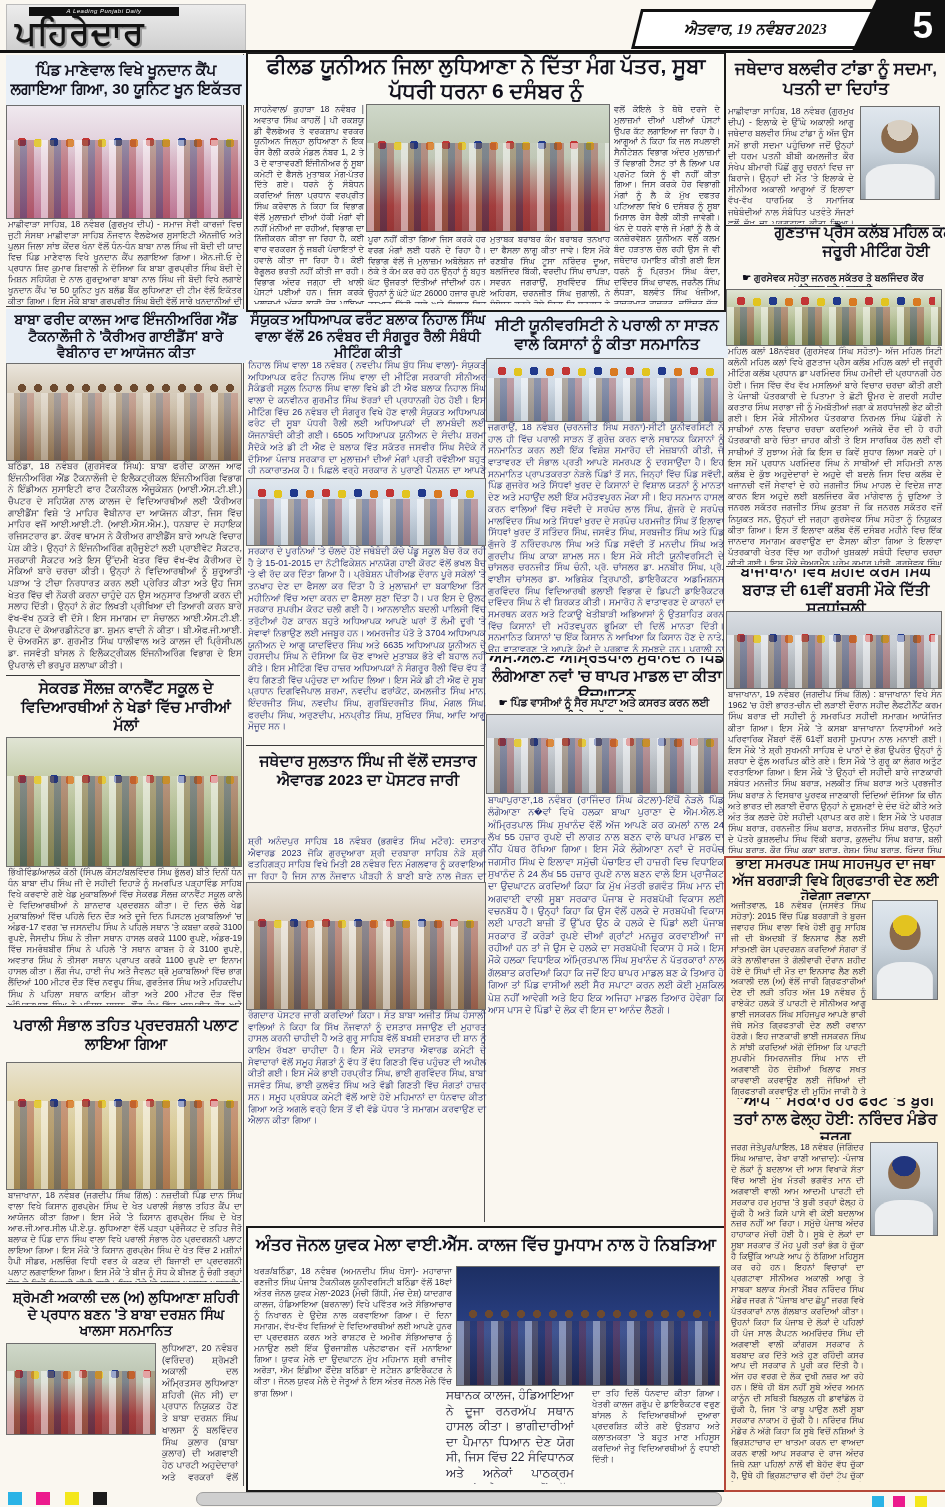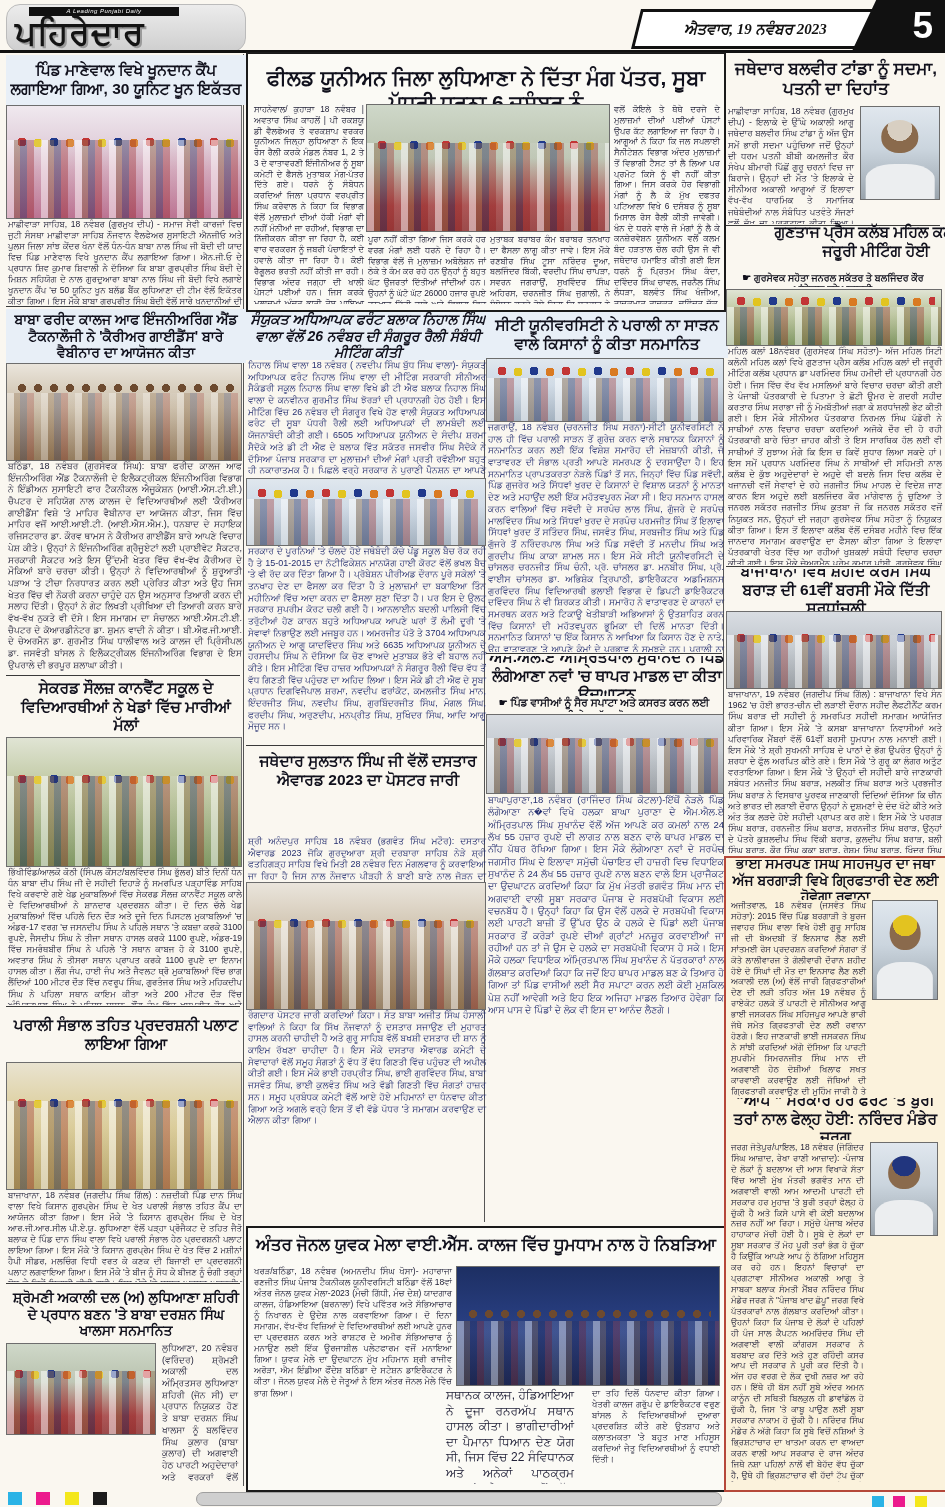--- a/index.html
+++ b/index.html
@@ -46,21 +46,21 @@
   .float-r{float:right;margin:0 0 2px 4px;}
   .float-l{float:left;margin:0 4px 2px 0;}
   .mark{width:14px;height:13px;display:inline-block;}
   .graybar{background:#cfcfcf;border:1px solid #9f9f9f;border-radius:7px;}
 </style>
 </head>
 <body>
 
 <div id="page">
 
-  <div class="abs mast-bg" style="left:6px;top:4px;width:238px;height:46px;border-radius:14px;">
+  <div class="abs mast-bg" style="left:6px;top:4px;width:238px;height:46px;">
     <div class="tagline abs" style="left:22px;top:2px;width:150px;height:9px;">A Leading Punjabi Daily</div>
     <div class="mast-title abs" style="left:8px;top:11px;width:226px;">ਪਹਿਰੇਦਾਰ</div>
   </div>
   <div class="abs date-box" style="left:636px;top:9px;width:232px;height:34px;">
     <span class="date-txt">ਐਤਵਾਰ, 19 ਨਵੰਬਰ 2023</span>
   </div>
   <div class="abs pg-blk" style="left:852px;top:0;width:93px;height:51px;">
     <span class="pg-num">5</span>
   </div>
   <div class="abs hdr-rule" style="left:0;top:50px;width:945px;height:3px;"></div>
@@ -107,32 +107,32 @@
       <div class="px-turbans"></div>
       <div class="px-people"></div>
     </div>
     <div class="bodytx" style="height:140px;">
       <span>ਲੁਧਿਆਣਾ, 20 ਨਵੰਬਰ (ਵਰਿੰਦਰ) ਸ਼੍ਰੋਮਣੀ ਅਕਾਲੀ ਦਲ ਅੰਮ੍ਰਿਤਸਰ ਲੁਧਿਆਣਾ ਸ਼ਹਿਰੀ (ਜੋਨ ਸੀ) ਦਾ ਪ੍ਰਧਾਨ ਨਿਯੁਕਤ ਹੋਣ ਤੇ ਬਾਬਾ ਦਰਸ਼ਨ ਸਿੰਘ ਖਾਲਸਾ ਨੂੰ ਬਲਵਿੰਦਰ ਸਿੰਘ ਕੁਲਾਰ</span>
       <span>(ਬਾਬਾ ਕੁਲਾਰ) ਦੀ ਅਗਵਾਈ ਹੇਠ ਪਾਰਟੀ ਅਹੁਦੇਦਾਰਾਂ ਅਤੇ ਵਰਕਰਾਂ ਵੱਲੋਂ ਸਨਮਾਨਿਤ ਕਰਦੇ ਹੋਏ ਮੂੰਹ ਮਿੱਠਾ ਕਰਵਾਇਆ ਗਿਆ। ਇਸ ਮੌਕੇ ਤੇ ਬਾਬਾ ਕੁਲਾਰ ਨੇ ਕਿਹਾ ਕਿ ਪਾਰਟੀ ਪ੍ਰਧਾਨ ਅਤੇ ਮੈਂਬਰ ਲੋਕ ਸਭਾ ਸ. ਸਿਮਰਨ ਸਿੰਘ ਮਾਨ ਪੰਥ ਲਈ ਵੱਟ ਕੇ ਖਜ਼ਨ ਵਾਲੇ ਮਿਹਨਤੀ ਵਰਕਰਾਂ ਨੂੰ ਪੂਰਾ ਮਾਨ ਸਤਿਕਾਰ ਦਿੰਦੇ ਹਨ ਅਤੇ ਪੰਥ ਦੇ ਨਾਮ ਤੇ ਠੱਗੀਆਂ ਮਾਰਨ ਵਾਲਿਆਂ ਨੂੰ ਬਾਹਰ ਦਾ ਰਸਤਾ ਵੀ ਵਿਖਾ ਦਿੰਦੇ ਹਨ। ਇਸ ਮੌਕੇ ਤੇ ਬਾਬਾ ਦਰਸ਼ਨ ਸਿੰਘ ਖਾਲਸਾ ਨੇ ਪਾਰਟੀ ਹਾਈ ਕਮਾਂਡ ਦਾ ਧੰਨਵਾਦ ਕਰਦੇ ਹੋਏ ਕਿਹਾ ਕਿ ਮੈਨੂੰ ਜਿਹੜੀ ਵੀ ਡਿਊਟੀ ਲਗਾਈ ਜਾਵੇਗੀ ਉਸ ਨੂੰ ਮੈਂ ਤਨਦੇਹੀ ਨਾਲ ਨਿਭਾਵਾਂਗਾ। ਇਸ ਮੌਕੇ ਤੇ ਉਕਤ ਆਗੂਆਂ ਤੋਂ ਇਲਾਵਾ ਪਰਮਜੀਤ ਸਿੰਘ ਔਝੜਵਾਲ, ਸੁਮੇਦਾ ਸਿੰਘ ਖਾਲਸਾ, ਜਸਵਿੰਦਰ ਸਿੰਘ ਅਠਵਾਲ, ਮਨਵੀਰ ਸਿੰਘ ਫੂੰਗੜੀ, ਧਜਧਾਲ ਸਿੰਘ ਤੇ ਹੋਰ ਪੰਤਵੰਤੇ ਸੱਜਣ ਹਾਜ਼ਰ ਸਨ।</span>
     </div>
   </div>
 
   <div class="abs boxed" style="left:246px;top:52px;width:476px;height:256px;background:#fbfaf5;">
-    <div class="art-head h22 hd-plain" style="height:46px;margin:12px 2px;">ਫੀਲਡ ਯੂਨੀਅਨ ਜਿਲਾ ਲੁਧਿਆਣਾ ਨੇ ਦਿੱਤਾ ਮੰਗ ਪੱਤਰ, ਸੂਬਾ ਪੱਧਰੀ ਧਰਨਾ 6 ਦਸੰਬਰ ਨੂੰ</div>
+    <div class="art-head h22 hd-plain" style="height:46px;margin:0 2px;">ਫੀਲਡ ਯੂਨੀਅਨ ਜਿਲਾ ਲੁਧਿਆਣਾ ਨੇ ਦਿੱਤਾ ਮੰਗ ਪੱਤਰ, ਸੂਬਾ ਪੱਧਰੀ ਧਰਨਾ 6 ਦਸੰਬਰ ਨੂੰ</div>
     <div class="abs bodytx" style="left:4px;top:50px;width:110px;height:200px;font-size:8.3px;">ਸਾਹਨੇਵਾਲ/ ਕੁਹਾੜਾ 18 ਨਵੰਬਰ | ਅਵਤਾਰ ਸਿੰਘ ਕਾਹਲੋਂ | ਪੀ ਰਕਸ਼ਯੂ ਡੀ ਵੈਲਫੇਅਰ ਤੇ ਵਰਕਸ਼ਾਪ ਵਰਕਰ ਯੂਨੀਅਨ ਜਿਲ੍ਹਾ ਲੁਧਿਆਣਾ ਨੇ ਇਕ ਰੋਸ ਰੈਲੀ ਕਰਕੇ ਮੰਡਲ ਨੰਬਰ 1, 2 ਤੇ 3 ਦੇ ਵਾਤਾਵਰਣੀ ਇੰਜੀਨੀਅਰ ਨੂੰ ਸੂਬਾ ਕਮੇਟੀ ਦੇ ਫੈਸਲੇ ਮੁਤਾਬਕ ਮੰਗ-ਪੱਤਰ ਦਿੱਤੇ ਗਏ। ਧਰਨੇ ਨੂੰ ਸੰਬੋਧਨ ਕਰਦਿਆਂ ਜਿਲਾ ਪ੍ਰਧਾਨ ਵਰਪ੍ਰੀਤ ਸਿੰਘ ਕਰੋਵਾਲ ਨੇ ਕਿਹਾ ਕਿ ਵਿਭਾਗ ਵੱਲੋਂ ਮੁਲਾਜ਼ਮਾਂ ਦੀਆਂ ਹੱਕੀ ਮੰਗਾਂ ਵੀ ਨਹੀਂ ਮੰਨੀਆਂ ਜਾ ਰਹੀਆਂ, ਵਿਭਾਗ ਦਾ ਨਿੱਜੀਕਰਨ ਕੀਤਾ ਜਾ ਰਿਹਾ ਹੈ, ਕਈ ਵਾਰ ਵਰਕਰਸ ਨੂੰ ਜਬਰੀ ਪੰਚਾਇਤਾਂ ਦੇ ਹਵਾਲੇ ਕੀਤਾ ਜਾ ਰਿਹਾ ਹੈ। ਕੋਈ ਰੈਗੂਲਰ ਭਰਤੀ ਨਹੀਂ ਕੀਤੀ ਜਾ ਰਹੀ। ਵਿਭਾਗ ਅੰਦਰ ਜਗ੍ਹਾ ਦੀ ਖਾਲੀ ਪੋਸਟਾਂ ਪਈਆਂ ਹਨ। ਜਿਸ ਕਰਕੇ ਮੁਲਾਜ਼ਮਾਂ ਅੰਦਰ ਭਾਰੀ ਰੋਸ ਪਾਇਆ ਜਾ ਰਿਹਾ ਹੈ। ਧਰਨੇ ਨੂੰ ਸੰਬੋਧਨ ਕਰਦਿਆਂ ਜਿਲਾ ਸਕੱਤਰ ਸਿਕੰਦਰ ਸਿੰਘ ਫੁੱਟਾ, ਸੀਨੀਅਰ ਆਗੂ ਕਰਜੀਤ ਸਿੰਘ ਸਮਰਾਲਾ, ਅਡੋਰ ਲੁਧਿਆਣਾ, ਨਿਰਵੈਲ ਸਿੰਘ ਸੰਧਰ, ਕਰਮਜੀਤ ਸਿੰਘ ਖੰਨਾ ਨੇ ਕਿਹਾ ਮੰਗੂਦਾ ਸਰਕਾਰ ਵੱਲੋਂ ਜੋ ਮੁਲਾਜ਼ਮਾਂ ਨਾਲ ਵਾਅਦੇ ਕੀਤੇ ਸਨ ਉਨ੍ਹਾਂ ਨੂੰ ਵੀ</div>
     <div class="abs photo bg-rally" style="left:118px;top:50px;width:242px;height:126px;">
       <div class="px-turbans"></div>
       <div class="px-people"></div>
     </div>
     <div class="abs bodytx" style="left:118px;top:180px;width:118px;height:70px;font-size:8.3px;">ਪੂਰਾ ਨਹੀਂ ਕੀਤਾ ਗਿਆ ਜਿਸ ਕਰਕੇ ਹਰ ਵਰਗ ਮੰਗਾਂ ਲਈ ਧਰਨੇ ਦੇ ਰਿਹਾ ਹੈ। ਵਿਭਾਗ ਵੱਲੋਂ ਜੋ ਮੁਲਾਜ਼ਮ ਅਬੋਲੇਸ਼ਨ ਜਾਂ ਠੇਕੇ ਤੇ ਕੰਮ ਕਰ ਰਹੇ ਹਨ ਉਨ੍ਹਾਂ ਨੂੰ ਬਹੁਤ ਘੱਟ ਉਜਰਤਾਂ ਦਿੱਤੀਆਂ ਜਾਂਦੀਆਂ ਹਨ। ਉਹਨਾਂ ਨੂੰ ਘੱਟੋ ਘੱਟ 26000 ਹਜਾਰ ਰੁਪਏ ਤਨਖਾਹ ਦਿੱਤੀ ਜਾਵੇ ਅਤੇ ਵਿਭਾਗ ਵਿਚ ਲਿਆ ਕੇ ਰੈਗੂਲਰ ਕੀਤਾ ਜਾਵੇ। ਜਦੋਂ ਤੱਕ ਰੈਗੂਲਰ ਨਹੀਂ ਕੀਤਾ ਜਾਂਦਾ ਉਦੋਂ ਤੱਕ ਮਾਨਯੋਗ ਸੁਪਰੀਮ ਕੋਰਟ ਦੇ ਫੈਸਲੇ</div>
     <div class="abs bodytx" style="left:240px;top:180px;width:120px;height:70px;font-size:8.3px;">ਮੁਤਾਬਕ ਬਰਾਬਰ ਕੰਮ ਬਰਾਬਰ ਤਨਖਾਹ ਦਾ ਫੈਸਲਾ ਲਾਗੂ ਕੀਤਾ ਜਾਵੇ। ਇਸ ਮੌਕੇ ਰਣਬੀਰ ਸਿੰਘ ਟੂਸਾ ਨਰਿੰਦਰ ਦੂਆ, ਬਲਜਿੰਦਰ ਬਿੱਕੀ, ਵਰਦੀਪ ਸਿੰਘ ਚਾਪੜਾ, ਸਵਰਨ ਜਗਰਾਉਂ, ਸੁਖਵਿੰਦਰ ਸਿੰਘ ਅਹਿਰਸ, ਚਰਨਜੀਤ ਸਿੰਘ ਜੁਗਾਲੀ, ਨੇ ਸੰਬੋਧਨ ਕਰਦੇ ਹੋਏ ਕਿਹਾ ਕਿ ਸਰਕਾਰ ਨੇ ਕੋਈ ਵੀ ਡੀ.ਏ. ਦੀ ਕਿਸ਼ਤ ਜਾਰੀ ਨਹੀਂ ਕੀਤੀ ਅਤੇ ਪੇ.ਕਮਿਸ਼ਨ ਦਾ ਬਕਾਇਆ ਦੇਣ ਦੇ ਬਾਰੇ ਵੀ ਨਹੀਂ ਕਿਹਾ, ਜਲ ਸਪਲਾਈ ਵਿਭਾਗ</div>
     <div class="abs bodytx" style="left:364px;top:50px;width:106px;height:200px;font-size:8.3px;">ਵਲੋਂ ਕੋਇਲੇ ਤੇ ਥੋਥੇ ਦਰਜੇ ਦੇ ਮੁਲਾਜ਼ਮਾਂ ਦੀਆਂ ਪਈਆਂ ਪੋਸਟਾਂ ਉਪਰ ਕੱਟ ਲਗਾਇਆ ਜਾ ਰਿਹਾ ਹੈ। ਆਗੂਆਂ ਨੇ ਕਿਹਾ ਕਿ ਜਲ ਸਪਲਾਈ ਸੈਨੀਟੇਸ਼ਨ ਵਿਭਾਗ ਅੰਦਰ ਮੁਲਾਜ਼ਮਾਂ ਤੋਂ ਵਿਭਾਗੀ ਟੈਸਟ ਤਾਂ ਲੈ ਲਿਆ ਪਰ ਪ੍ਰਮੋਟ ਕਿਸੇ ਨੂੰ ਵੀ ਨਹੀਂ ਕੀਤਾ ਗਿਆ। ਜਿਸ ਕਰਕੇ ਹੋਰ ਵਿਭਾਗੀ ਮੰਗਾਂ ਨੂੰ ਲੈ ਕੇ ਮੁੱਖ ਦਫਤਰ ਪਟਿਆਲਾ ਵਿਖੇ 6 ਦਸੰਬਰ ਨੂੰ ਸੂਬਾ ਮਿਸਾਲ ਰੋਸ ਰੈਲੀ ਕੀਤੀ ਜਾਵੇਗੀ। ਖੰਨ ਦੇ ਧਰਨੇ ਵਾਲੇ ਜੋ ਮੰਗਾਂ ਨੂੰ ਲੈ ਕੇ ਕਨਜ਼ੇਰਵੇਸ਼ਨ ਯੂਨੀਅਨ ਵਲੋਂ ਕਲਮ ਬੰਦ ਹੜਤਾਲ ਚੱਲ ਰਹੀ ਉਸ ਜੋ ਵੀ ਜਥੇਦਾਰ ਹਮਾਇਤ ਕੀਤੀ ਗਈ ਇਸ ਧਰਨੇ ਨੂੰ ਪ੍ਰਿਤਮ ਸਿੰਘ ਕੰਦਾ, ਦਵਿੰਦਰ ਸਿੰਘ ਚਾਵਲ, ਜਰਨੈਲ ਸਿੰਘ ਲੰਧੜਾ, ਬਲਵੰਤ ਸਿੰਘ ਖੰਜੀਆ, ਰਾਜਕੁਮਾਰ ਰਾਜਕਰੂ, ਦਵਿੰਦਰ ਚੱਕ, ਪਰਮਜੀਤ ਸਿੰਘ, ਸੁਖਵਿੰਦਰ ਖੁਥੀ, ਹਰਦੇਵ ਸਿੰਘ ਦੋਰਾਹਾ, ਗੁਰਪ੍ਰਤਾਪ ਸਿੰਘ, ਰੌਹਤਕੁਮਾਰ, ਬਾਗੂੰ, ਹਰਜਿੰਦਰ ਸਿੰਘ, ਬਲਕੌਰ ਟਰਮੀ, ਮੂਲ ਚੰਦ ਰਾਏਕੋਟ, ਬਗਾਦਰ ਸਿੰਘ, ਨੇ ਵੀ ਸੰਬੋਧਨ ਕੀਤਾ।</div>
   </div>
 
-  <div class="abs art-head h15" style="left:246px;top:312px;width:238px;height:46px;font-style:italic;">ਸੰਯੁਕਤ ਅਧਿਆਪਕ ਫਰੰਟ ਬਲਾਕ ਨਿਹਾਲ ਸਿੰਘ ਵਾਲਾ ਵੱਲੋਂ 26 ਨਵੰਬਰ ਦੀ ਸੰਗਰੂਰ ਰੈਲੀ ਸੰਬੰਧੀ ਮੀਟਿੰਗ ਕੀਤੀ</div>
+  <div class="abs art-head h15" style="left:246px;top:312px;width:238px;height:46px;">ਸੰਯੁਕਤ ਅਧਿਆਪਕ ਫਰੰਟ ਬਲਾਕ ਨਿਹਾਲ ਸਿੰਘ ਵਾਲਾ ਵੱਲੋਂ 26 ਨਵੰਬਰ ਦੀ ਸੰਗਰੂਰ ਰੈਲੀ ਸੰਬੰਧੀ ਮੀਟਿੰਗ ਕੀਤੀ</div>
   <div class="abs bodytx navy" style="left:246px;top:360px;width:238px;height:116px;">ਨਿਹਾਲ ਸਿੰਘ ਵਾਲਾ 18 ਨਵੰਬਰ ( ਨਵਦੀਪ ਸਿੰਘ ਬੁੱਧ ਸਿੰਘ ਵਾਲਾ)- ਸੰਯੁਕਤ ਅਧਿਆਪਕ ਫਰੰਟ ਨਿਹਾਲ ਸਿੰਘ ਵਾਲਾ ਦੀ ਮੀਟਿੰਗ ਸਰਕਾਰੀ ਸੀਨੀਅਰ ਸੈਕੰਡਰੀ ਸਕੂਲ ਨਿਹਾਲ ਸਿੰਘ ਵਾਲਾ ਵਿਖੇ ਡੀ ਟੀ ਐਫ ਬਲਾਕ ਨਿਹਾਲ ਸਿੰਘ ਵਾਲਾ ਦੇ ਕਨਵੀਨਰ ਗੁਰਮੀਤ ਸਿੰਘ ਝੋਰੜਾਂ ਦੀ ਪ੍ਰਧਾਨਗੀ ਹੇਠ ਹੋਈ। ਇਸ ਮੀਟਿੰਗ ਵਿੱਚ 26 ਨਵੰਬਰ ਦੀ ਸੰਗਰੂਰ ਵਿਖੇ ਹੋਣ ਵਾਲੀ ਸੰਯੁਕਤ ਅਧਿਆਪਕ ਫਰੰਟ ਦੀ ਸੂਬਾ ਪੱਧਰੀ ਰੈਲੀ ਲਈ ਅਧਿਆਪਕਾਂ ਦੀ ਲਾਮਬੰਦੀ ਲਈ ਯੋਜਨਾਬੰਦੀ ਕੀਤੀ ਗਈ। 6505 ਅਧਿਆਪਕ ਯੂਨੀਅਨ ਦੇ ਸੰਦੀਪ ਸ਼ਰਮਾ ਸੈਦੋਕੇ ਅਤੇ ਡੀ ਟੀ ਐਫ ਦੇ ਬਲਾਕ ਵਿੱਤ ਸਕੱਤਰ ਜਸਵੀਰ ਸਿੰਘ ਸੈਦੋਕੇ ਨੇ ਦੱਸਿਆ ਪੰਜਾਬ ਸਰਕਾਰ ਦਾ ਮੁਲਾਜ਼ਮਾਂ ਦੀਆਂ ਮੰਗਾਂ ਪ੍ਰਤੀ ਰਵੱਈਆ ਬਹੁਤ ਹੀ ਨਕਾਰਾਤਮਕ ਹੈ। ਪਿਛਲੇ ਵਰ੍ਹੇ ਸਰਕਾਰ ਨੇ ਪੁਰਾਣੀ ਪੈਨਸ਼ਨ ਦਾ ਆਪਣੇ ਨੋਟੀਫਿਕੇਸ਼ਨ ਜਾਰੀ ਕਰਕੇ ਮੁਲਾਜ਼ਮਾਂ ਨਾਲ ਕੋਝਾ ਮਜ਼ਾਕ ਕੀਤਾ ਗਿਆ। ਸਰਕਾਰ ਵੱਲੋਂ ਅੱਜ ਤੱਕ ਪੁਰਾਣੀ ਪੈਨਸ਼ਨ ਬਹਾਲ ਨਹੀਂ ਕੀਤੀ ਗਈ। ਆਪ ਸਰਕਾਰ ਵੀ ਪੰਜਾਬ ਦੇ ਨਵੇਂ ਰੈਗੂਲਰ ਭਰਤੀ ਮੁਲਾਜ਼ਮਾਂ 'ਤੇ ਕਾਂਗਰਸ</div>
   <div class="abs photo bg-campus" style="left:246px;top:478px;width:238px;height:66px;">
     <div class="px-turbans" style="top:14%;"></div>
     <div class="px-people"></div>
   </div>
   <div class="abs bodytx navy" style="left:246px;top:546px;width:238px;height:198px;">ਸਰਕਾਰ ਦੇ ਪੂਰਨਿਆਂ 'ਤੇ ਚੱਲਦੇ ਹੋਏ ਜਥੇਬੰਦੀ ਕੱਚੇ ਪੇਂਡੂ ਸਕੂਲ ਬੈਚ ਰੋਕ ਰਹੀ ਹੈ ਤੇ 15-01-2015 ਦਾ ਨੋਟੀਫਿਕੇਸ਼ਨ ਮਾਨਯੋਗ ਹਾਈ ਕੋਰਟ ਵੱਲੋਂ ਭਖਲ ਬੈਚ 'ਤੇ ਵੀ ਰੱਦ ਕਰ ਦਿੱਤਾ ਗਿਆ ਹੈ। ਪ੍ਰੋਬੇਸ਼ਨ ਪੀਰੀਅਡ ਦੌਰਾਨ ਪੂਰੇ ਸਕੇਲਾਂ 'ਤੇ ਤਨਖਾਹ ਦੇਣ ਦਾ ਫੈਸਲਾ ਕਰ ਦਿੱਤਾ ਹੈ ਤੇ ਮੁਲਾਜ਼ਮਾਂ ਦਾ ਬਕਾਇਆ ਤਿੰਨ ਮਹੀਨਿਆਂ ਵਿੱਚ ਅਦਾ ਕਰਨ ਦਾ ਫੈਸਲਾ ਸੁਣਾ ਦਿੱਤਾ ਹੈ। ਪਰ ਇਸ ਦੇ ਉਲਟ ਸਰਕਾਰ ਸੁਪਰੀਮ ਕੋਰਟ ਚਲੀ ਗਈ ਹੈ। ਆਨਲਾਈਨ ਬਦਲੀ ਪਾਲਿਸੀ ਵਿੱਚ ਤਰੁੱਟੀਆਂ ਹੋਣ ਕਾਰਨ ਬਹੁਤੇ ਅਧਿਆਪਕ ਆਪਣੇ ਘਰਾਂ ਤੋਂ ਲੰਮੀ ਦੂਰੀ 'ਤੇ ਸੇਵਾਵਾਂ ਨਿਭਾਉਣ ਲਈ ਮਜਬੂਰ ਹਨ। ਅਮਰਜੀਤ ਪੱਤੋ ਤੇ 3704 ਅਧਿਆਪਕ ਯੂਨੀਅਨ ਦੇ ਆਗੂ ਯਾਦਵਿੰਦਰ ਸਿੰਘ ਅਤੇ 6635 ਅਧਿਆਪਕ ਯੂਨੀਅਨ ਦੇ ਹਰਸਦੀਪ ਸਿੰਘ ਨੇ ਦੱਸਿਆ ਕਿ ਚੋਣ ਵਾਅਦੇ ਮੁਤਾਬਕ ਭੱਤੇ ਵੀ ਬਹਾਲ ਨਹੀਂ ਕੀਤੇ। ਇਸ ਮੀਟਿੰਗ ਵਿੱਚ ਹਾਜ਼ਰ ਅਧਿਆਪਕਾਂ ਨੇ ਸੰਗਰੂਰ ਰੈਲੀ ਵਿੱਚ ਵੱਧ ਤੋਂ ਵੱਧ ਗਿਣਤੀ ਵਿੱਚ ਪਹੁੰਚਣ ਦਾ ਅਹਿਦ ਲਿਆ। ਇਸ ਮੌਕੇ ਡੀ ਟੀ ਐਫ ਦੇ ਸੂਬਾ ਪ੍ਰਧਾਨ ਦਿਗਵਿਜੈਪਾਲ ਸ਼ਰਮਾ, ਨਵਦੀਪ ਫਰਾਂਕੋਟ, ਕਮਲਜੀਤ ਸਿੰਘ ਮਾਨ, ਇੰਦਰਜੀਤ ਸਿੰਘ, ਨਵਦੀਪ ਸਿੰਘ, ਗੁਰਬਿੰਦਰਜੀਤ ਸਿੰਘ, ਮੰਗਲ ਸਿੰਘ, ਫਰਦੀਪ ਸਿੰਘ, ਅਰੁਣਦੀਪ, ਮਨਪ੍ਰੀਤ ਸਿੰਘ, ਸੁਖਿੰਦਰ ਸਿੰਘ, ਆਦਿ ਆਗੂ ਮੌਜੂਦ ਸਨ।</div>
   <div class="abs rule" style="left:246px;top:745px;width:238px;height:1px;"></div>
 
   <div class="abs art-head h16 hd-plain" style="left:246px;top:748px;width:238px;height:44px;">ਜਥੇਦਾਰ ਸੁਲਤਾਨ ਸਿੰਘ ਜੀ ਵੱਲੋਂ ਦਸਤਾਰ ਐਵਾਰਡ 2023 ਦਾ ਪੋਸਟਰ ਜਾਰੀ</div>
   <div class="abs bodytx navy" style="left:246px;top:836px;width:238px;height:44px;">ਸ਼੍ਰੀ ਅਨੰਦਪੁਰ ਸਾਹਿਬ 18 ਨਵੰਬਰ (ਭਗਵੰਤ ਸਿੰਘ ਮਟੌਰ): ਦਸਤਾਰ ਐਵਾਰਡ 2023 ਜੋਕਿ ਗੁਰਦੁਆਰਾ ਸ਼੍ਰੀ ਦਰਬਾਰਾ ਸਾਹਿਬ ਨੇੜੇ ਸ਼੍ਰੀ ਫਤਹਿਗੜ੍ਹ ਸਾਹਿਬ ਵਿਖੇ ਮਿਤੀ 28 ਨਵੰਬਰ ਦਿਨ ਮੰਗਲਵਾਰ ਨੂੰ ਕਰਵਾਇਆ ਜਾ ਰਿਹਾ ਹੈ ਜਿਸ ਨਾਲ ਨੌਜਵਾਨ ਪੀੜ੍ਹੀ ਨੂੰ ਬਾਣੀ ਬਾਣੇ ਨਾਲ ਜੋੜਨ ਦਾ ਉਪਰਾਲਾ ਬਹੁਤ ਸ਼ਲਾਘਾਯੋਗ ਹੈ। ਇਹਨਾ ਵਿਚਾਰਾਂ ਦਾ ਪ੍ਰਗਟਾਵਾ ਜਥੇਦਾਰ ਸਿੰਘ ਸਾਹਿਬ ਗਿਆਨੀ ਸੁਲਤਾਨ ਸਿੰਘ ਜੀ ਨੇ ਦਸਤਾਰ ਐਵਾਰਡ 2023 ਦਾ</div>

